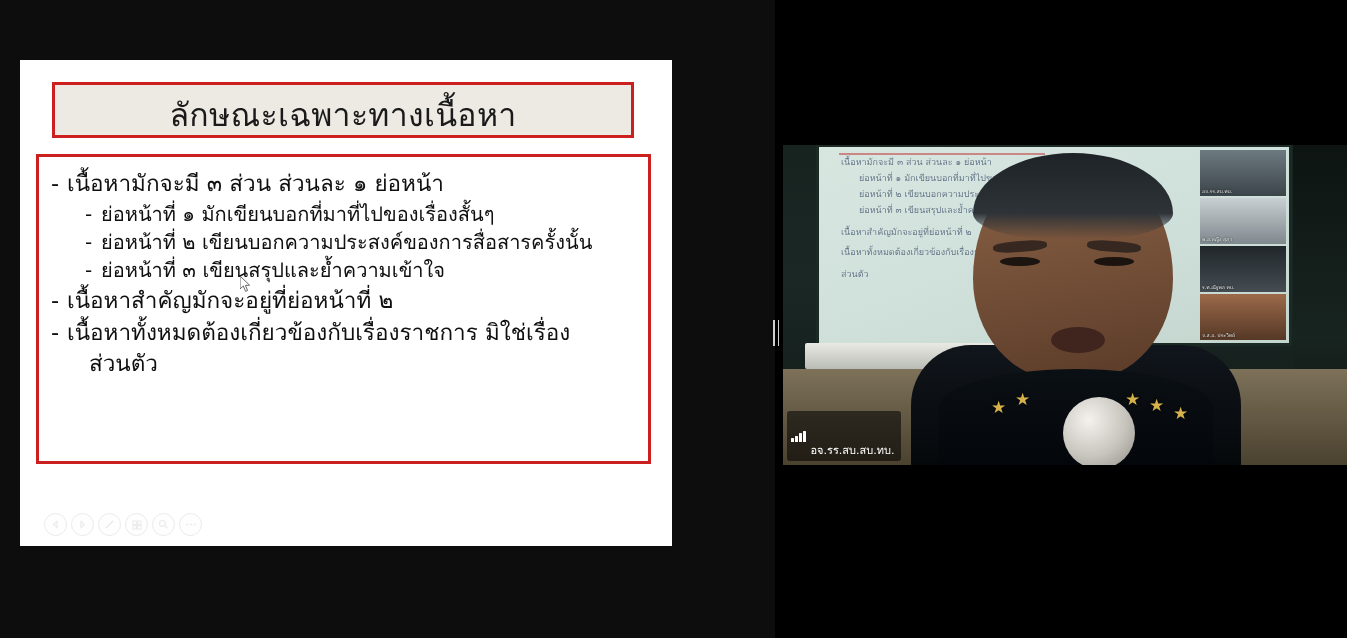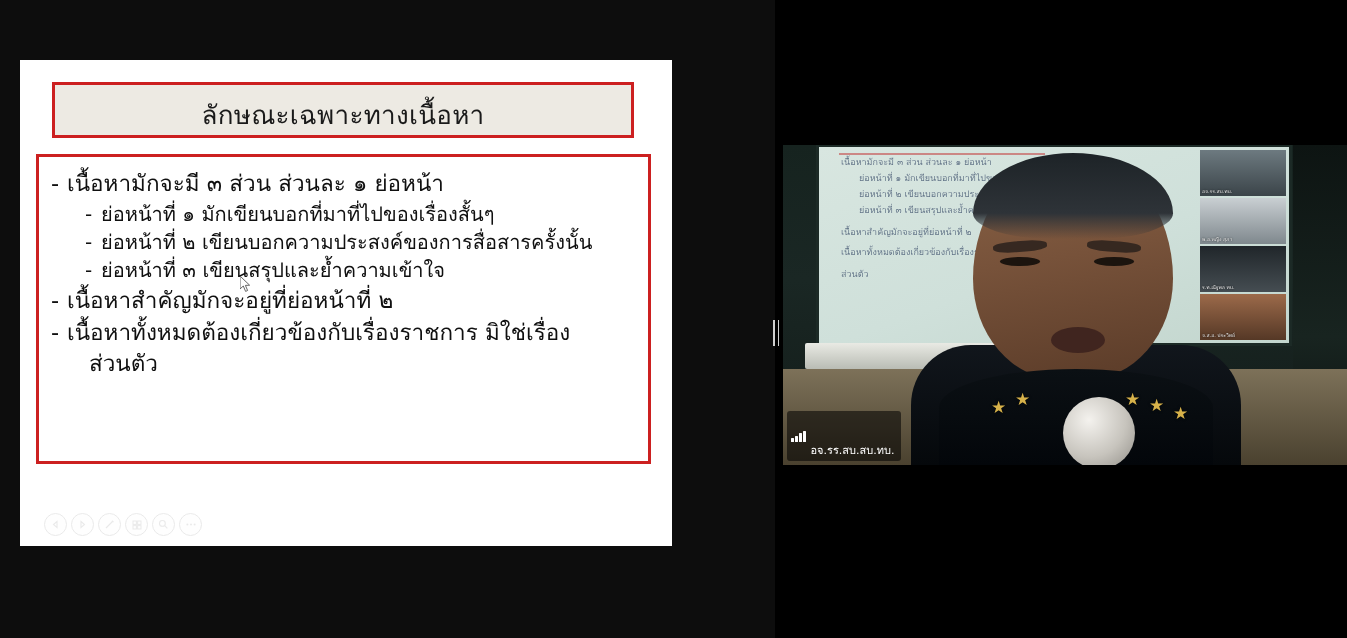--- a/index.html
+++ b/index.html
@@ -46,21 +46,21 @@
     width: 582px;
     height: 56px;
     background: #EDEAE3;
     border: 3px solid #CC2020;
     box-sizing: border-box;
     display: flex;
     align-items: center;
     justify-content: center;
   }
   .slide-title-text {
-    font-size: 26px;
+    font-size: 32px;
     color: #1a1a1a;
     font-weight: 400;
     letter-spacing: .3px;
     white-space: nowrap;
     margin-top: 8px;
   }
 
   .slide-body-box {
     position: absolute;
     left: 16px;

